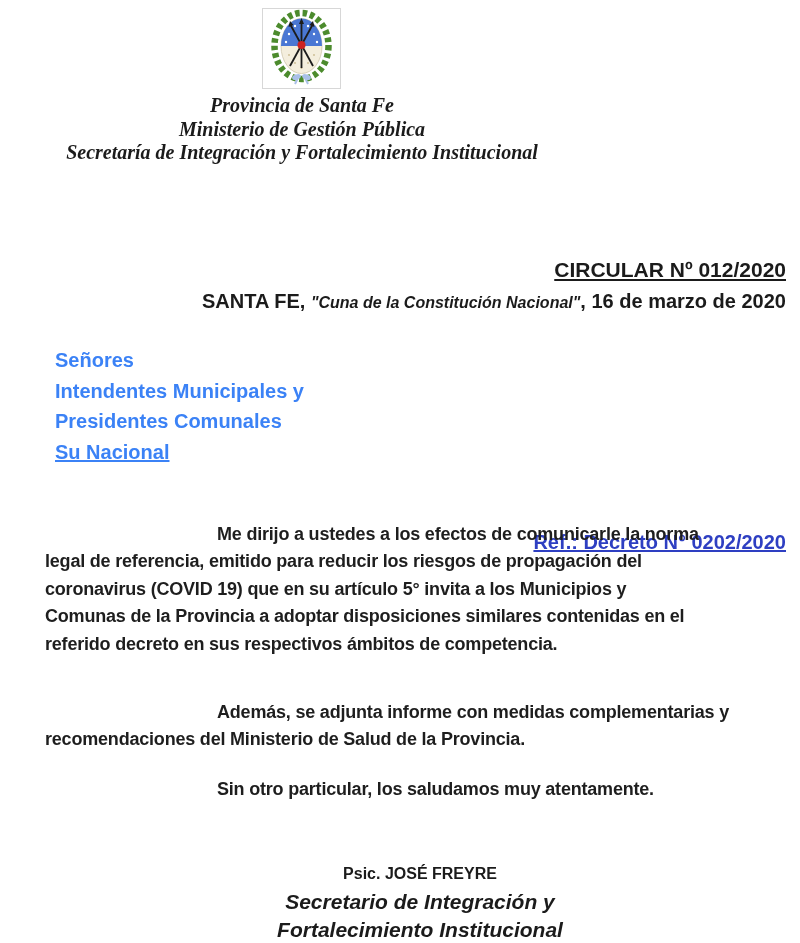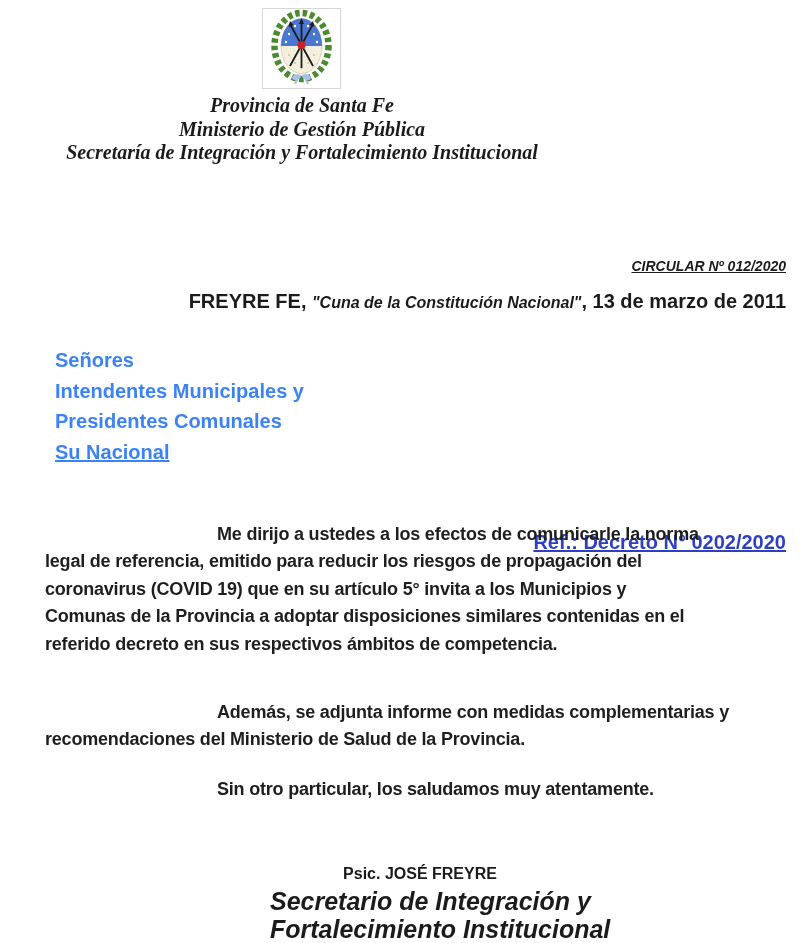--- a/index.html
+++ b/index.html
@@ -39,25 +39,24 @@
     white-space: pre;
     color: #1b1b1b;
   }
   
   .circular-title {
     position: absolute;
     top: 258px;
     left: 318px;
     right: 10px;
     text-align: right;
-    font-size: 14px;
+    font-size: 21px;
     font-weight: bold;
     text-decoration: underline;
     color: #1b1b1b;
-    font-style: italic;
   }
   
   .dateline {
     position: absolute;
     top: 290px;
     left: 60px;
     right: 10px;
     text-align: right;
     font-size: 20px;
     font-weight: bold;
@@ -122,26 +121,25 @@
     width: 300px;
     text-align: center;
     color: #1b1b1b;
   }
   .sig-name {
     font-size: 16px;
     font-weight: bold;
     line-height: 28px;
   }
   .sig-title {
-    font-size: 25px;
+    font-size: 21px;
     font-weight: bold;
     font-style: italic;
     line-height: 27.5px;
     white-space: pre;
-    text-align: right;
   }
 </style>
 </head>
 <body>
 
 <div class="page">
 
   <div class="emblem">
     <svg width="79" height="81" viewBox="0 0 79 81" xmlns="http://www.w3.org/2000/svg" aria-hidden="true">
 
@@ -181,21 +179,21 @@
       <line x1="43" y1="70" x2="46" y2="76" stroke="#a9c0e8" stroke-width="2"></line>
     </svg>
   </div>
 
   <div class="org-header">Provincia de Santa Fe
 Ministerio de Gestión Pública
 Secretaría de Integración y Fortalecimiento Institucional</div>
 
   <div class="circular-title">CIRCULAR Nº 012/2020</div>
 
-  <div class="dateline"><span>FREYRE FE, </span><span class="motto">"Cuna de la Constitución Nacional"</span><span>, 13 de marzo de 2011</span></div>
+  <div class="dateline"><span>SANTA FE, </span><span class="motto">"Cuna de la Constitución Nacional"</span><span>, 16 de marzo de 2020</span></div>
 
   <div class="addressee"><span>Señores
 Intendentes Municipales y
 Presidentes Comunales</span>
 <span class="despacho">Su Nacional</span></div>
 
   <div class="ref-line">
     <span class="ref-link" id="ref-link" style="color: rgb(46, 63, 194);">Ref.: Decreto N° 0202/2020</span>
   </div>
 

